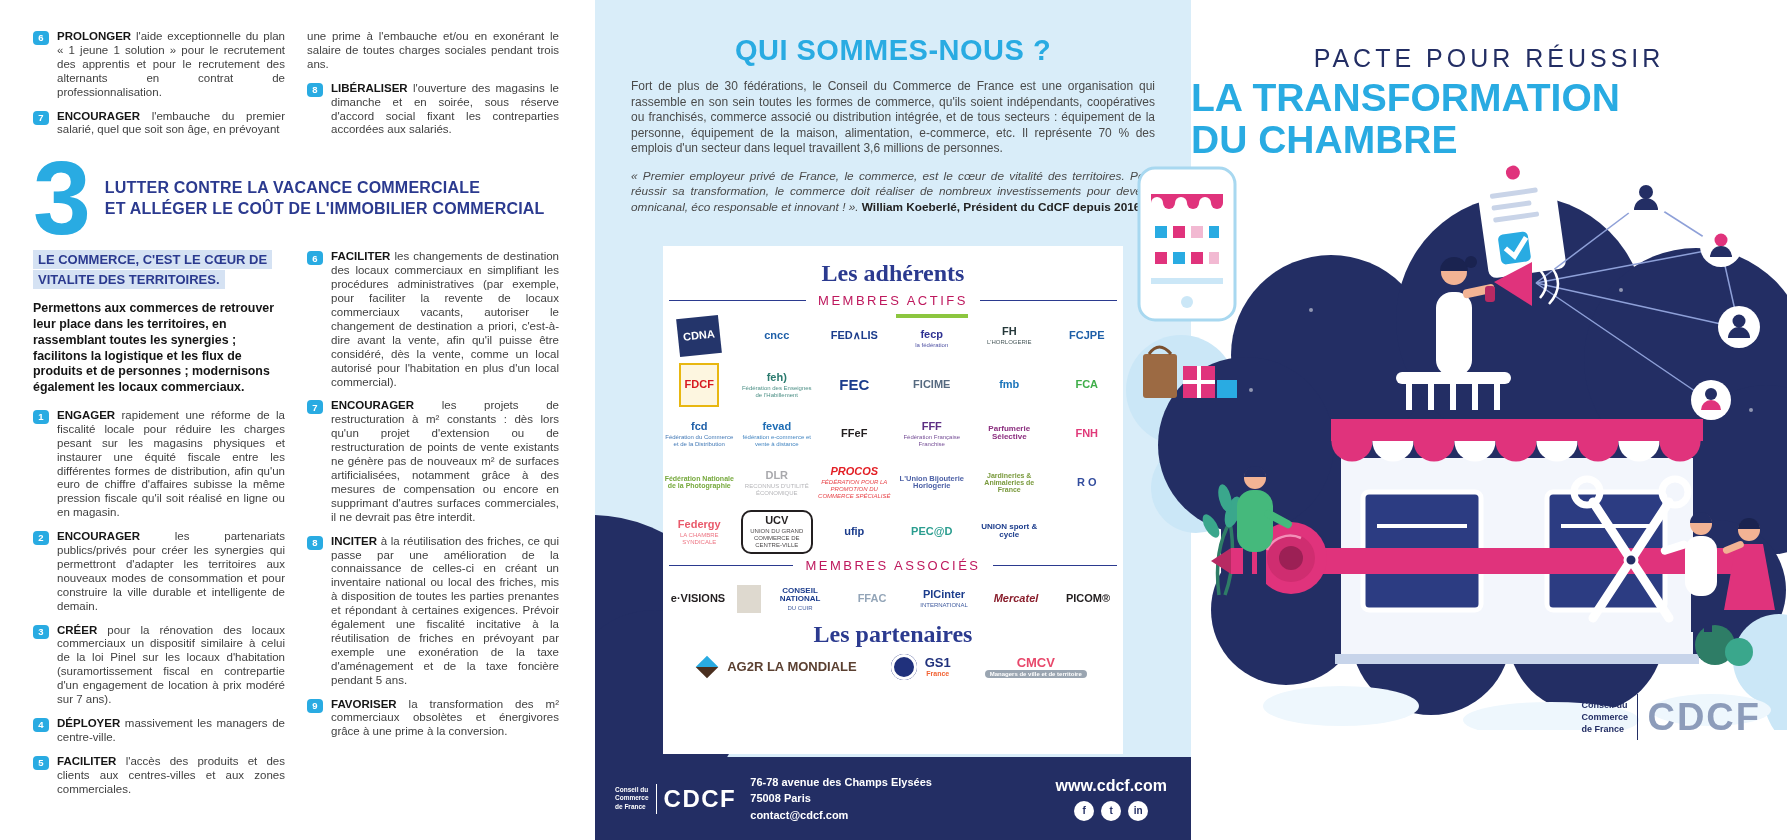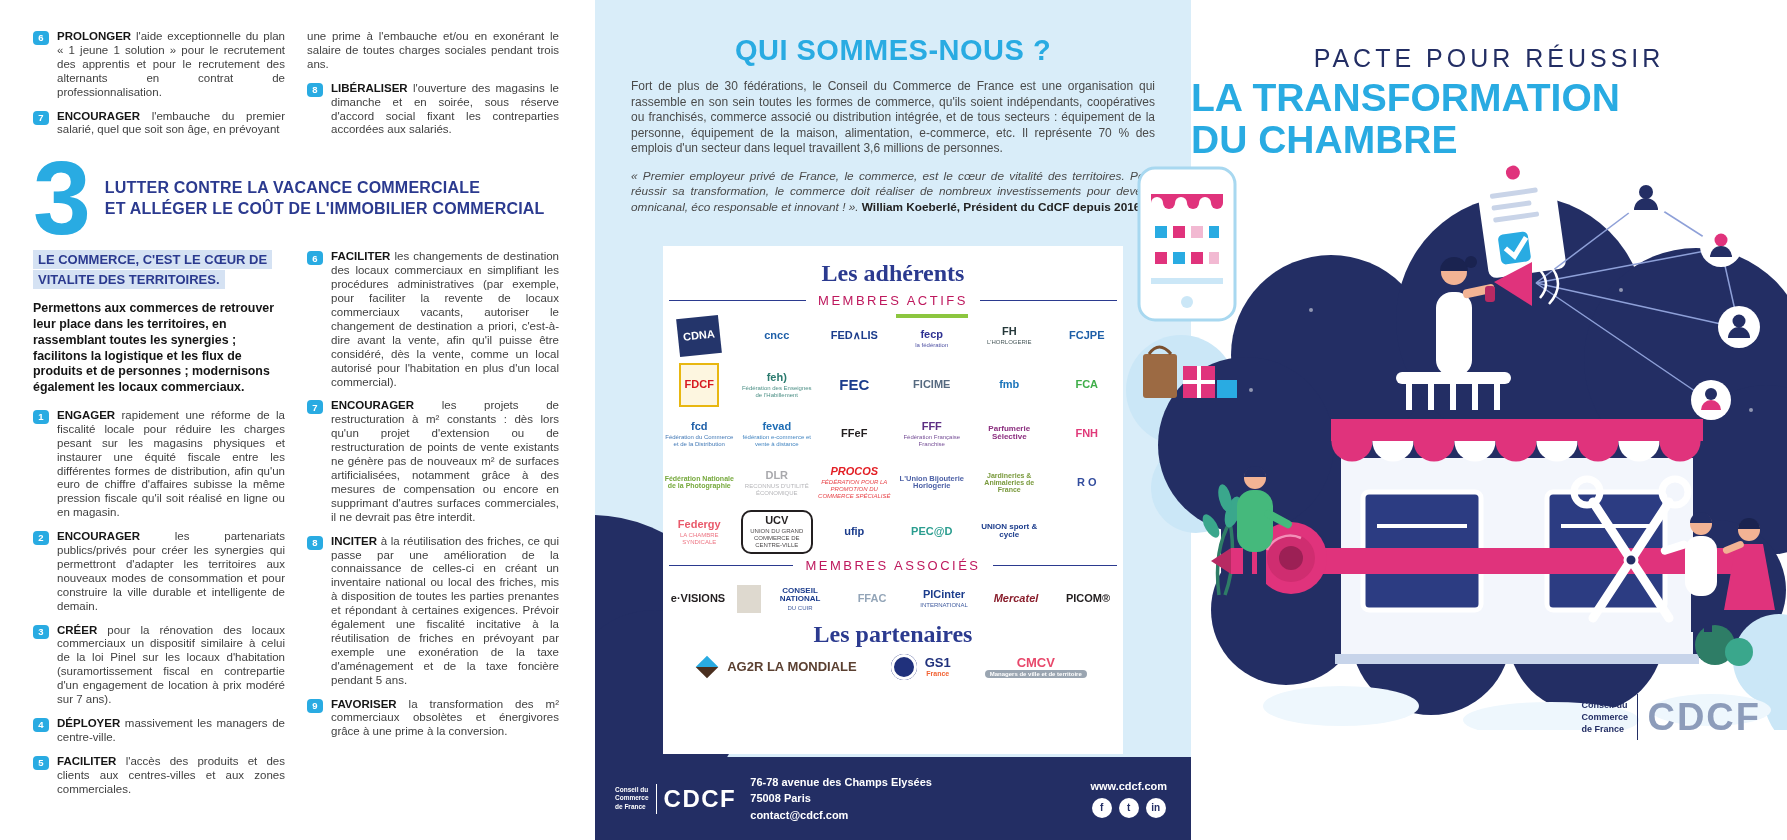--- a/index.html
+++ b/index.html
@@ -52,21 +52,21 @@
   .p-chip b{font-size:13px;}
   .p-chip small{font-size:7px;}
   .mid-footer{position:absolute;left:0;bottom:0;width:100%;height:83px;background:#232e64;z-index:3;
               display:flex;align-items:center;box-sizing:border-box;padding:0 20px;gap:14px;color:#fff;}
   .f-logo{display:flex;align-items:center;gap:7px;flex:0 0 auto;}
   .f-lines{font-size:6.5px;line-height:1.3;font-weight:bold;}
   .f-bar{width:1px;height:30px;background:#fff;}
   .f-acr{font-size:24px;font-weight:800;letter-spacing:1.5px;}
   .f-address{font-size:11px;font-weight:bold;line-height:1.5;flex:1;}
   .f-right{text-align:center;flex:0 0 auto;margin-right:4px;}
-  .f-web{font-size:11px;font-weight:800;}
+  .f-web{font-size:16px;font-weight:800;}
   .f-social{display:flex;gap:7px;justify-content:center;margin-top:6px;}
   .s-ico{width:20px;height:20px;border-radius:50%;background:#fff;color:#232e64;font-size:10px;
          font-weight:800;display:flex;align-items:center;justify-content:center;cursor:pointer;}
   
   .panel-right{position:absolute;left:1191px;top:0;width:596px;height:840px;background:#fff;}
   .rp-kicker{margin:44px 0 0;text-align:center;color:#232e64;font-size:25px;letter-spacing:4px;font-weight:500;}
   .rp-title{color:#29abe2;font-size:39px;font-weight:800;line-height:1.07;margin-top:4px;}
   .illustration{position:absolute;left:-70px;top:140px;width:666px;height:590px;}
   .rp-logo{position:absolute;right:26px;bottom:100px;display:flex;align-items:center;gap:9px;}
   .rp-lines{font-size:9px;line-height:1.35;font-weight:bold;color:#232e64;}

